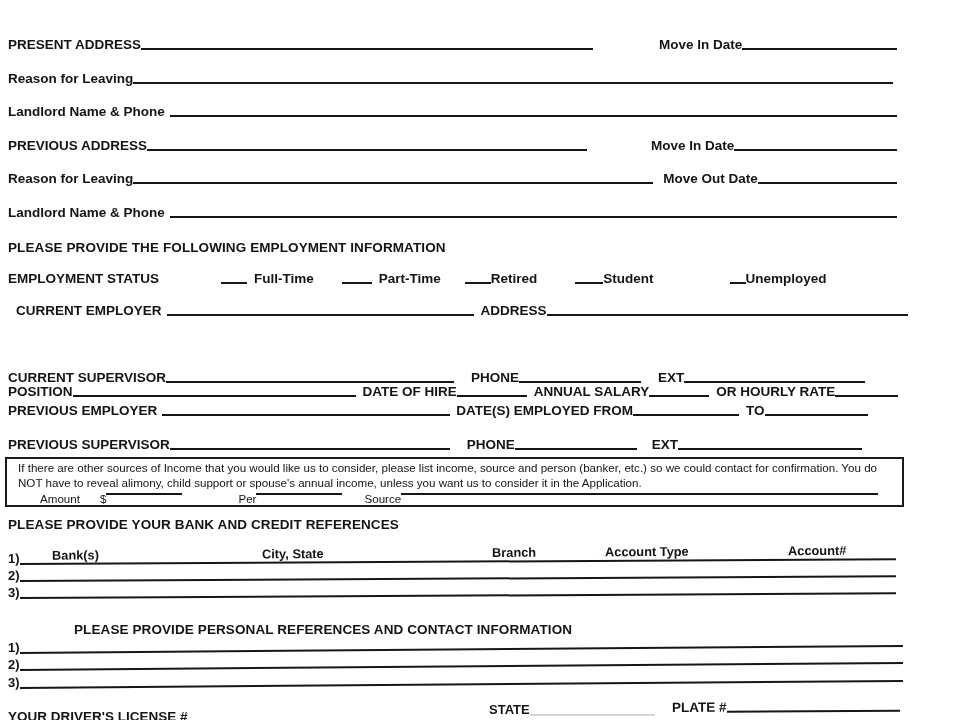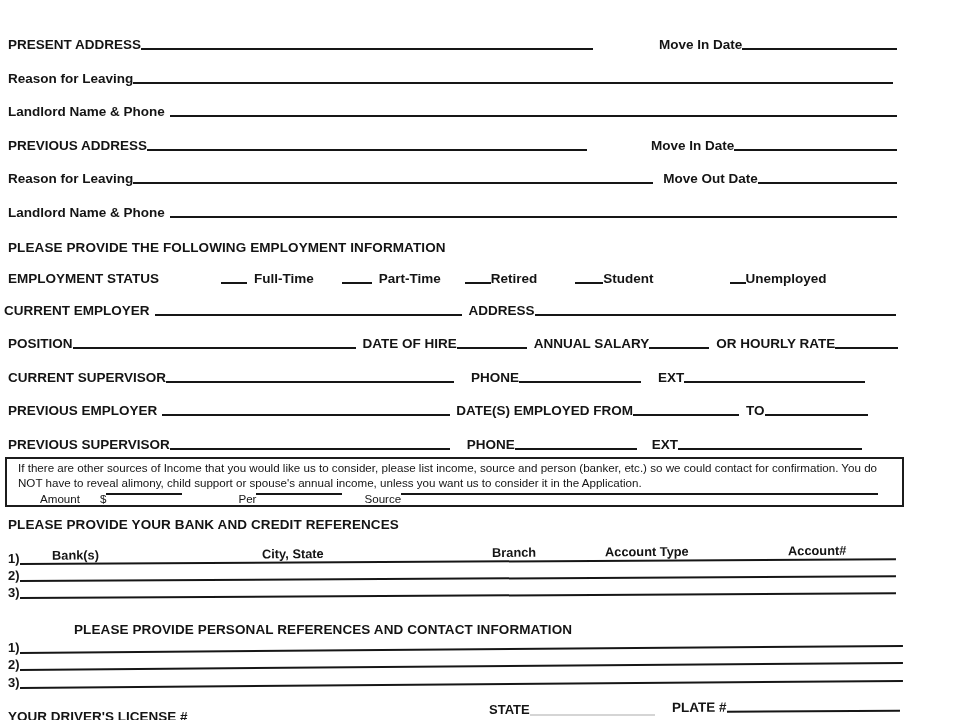--- a/index.html
+++ b/index.html
@@ -88,34 +88,34 @@
     <span class="blank" style="width:30px;margin-left:28px;"></span>
     <span class="lbl" style="margin-left:7px;">Part-Time</span>
     <span class="blank" style="width:26px;margin-left:24px;"></span>
     <span class="lbl">Retired</span>
     <span class="blank" style="width:28px;margin-left:38px;"></span>
     <span class="lbl">Student</span>
     <span class="blank" style="width:16px;margin-left:76px;"></span>
     <span class="lbl">Unemployed</span>
   </div>
 
-  <div class="r" style="left:4px;top:303px;width:892px;">
+  <div class="r" style="left:16px;top:303px;width:892px;">
     <span class="lbl">CURRENT EMPLOYER</span>
     <span class="gap" style="width:5px;"></span>
     <span class="u" style="width:307px;"></span>
     <span class="lbl" style="margin-left:7px;">ADDRESS</span>
     <span class="u grow"></span>
   </div>
 
   <div class="r" style="left:8px;top:336px;width:890px;">
     <span class="lbl">POSITION</span>
     <span class="u" style="width:283px;"></span>
     <span class="lbl" style="margin-left:7px;">DATE OF HIRE</span>
     <span class="u" style="width:70px;"></span>
-    <span class="lbl" style="margin-left:7px;">ANNUAL SALARY</span>
+    <span class="lbl" style="margin-left:7px;margin-top:48px;">ANNUAL SALARY</span>
     <span class="u" style="width:60px;"></span>
     <span class="lbl" style="margin-left:7px;">OR HOURLY RATE</span>
     <span class="u grow"></span>
   </div>
 
   <div class="r" style="left:8px;top:370px;width:857px;">
     <span class="lbl">CURRENT SUPERVISOR</span>
     <span class="u" style="width:288px;"></span>
     <span class="gap" style="width:17px;"></span>
     <span class="lbl">PHONE</span>

